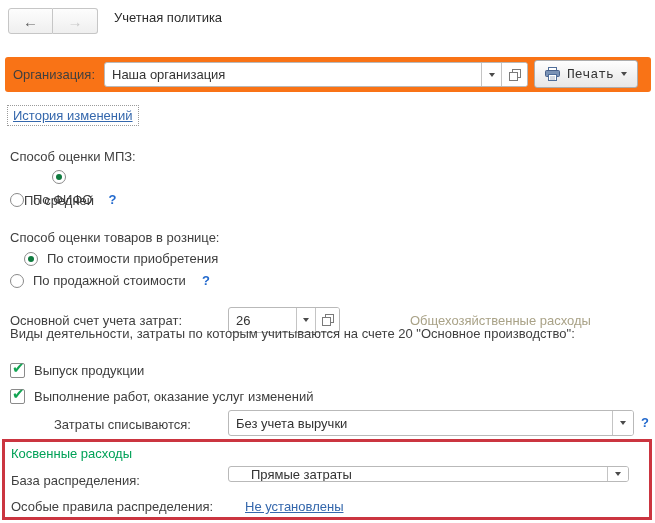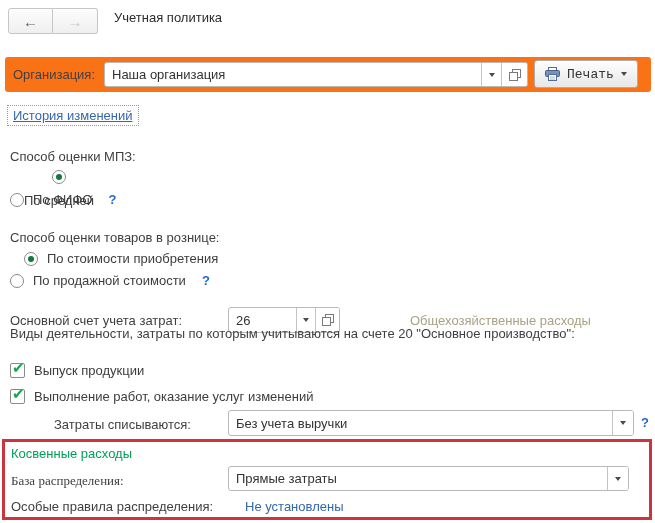--- a/index.html
+++ b/index.html
@@ -69,21 +69,21 @@
     width:15px; height:15px; border:1px solid #8a8a8a; border-radius:2px;
     background:#fff; position:relative; flex:none; cursor:pointer;
   }
   .checkbox .tick {
     position:absolute; left:1px; top:-5px; font-size:15px; font-weight:bold; color:#12a452;
   }
 
   
   .comment-text { position:absolute; color:#a9a287; white-space:nowrap;margin-left:48px; }
   .section-title { position:absolute; color:#00a157; }
-  .blue-link { position:absolute; color:#3467ac; cursor:pointer; white-space:nowrap; }
+  .blue-link { position:absolute; color:#3467ac; text-decoration:underline; cursor:pointer; white-space:nowrap; }
 
   .highlight-box {
     position:absolute; left:2px; top:439px; width:650px; height:81px;
     border:3px solid #cb3540;
   }
 </style>
 </head>
 <body>
 
 <div class="page">
@@ -183,22 +183,22 @@
     <span class="field-value">Без учета выручки</span>
     <span class="fg-btn" style="width:21px;">
       <span class="caret"></span>
     </span>
   </div>
   <span class="help" style="position:absolute; left:641px; top:415px; margin-left:0;">?</span>
 
   <div class="highlight-box"></div>
   <span class="section-title" style="left:11px; top:446px;">Косвенные расходы</span>
 
-  <span class="form-label" style="left:11px; top:473px;font-family:Liberation Serif, serif;">База распределения:</span>
-  <div class="field-group" style="left:228px; top:466px; width:401px; height:25px;">
+  <span class="form-label" style="left:11px; top:473px;">База распределения:</span>
+  <div class="field-group" style="left:228px; top:466px; width:401px; height:16px;padding-left:15px;">
     <span class="field-value">Прямые затраты</span>
     <span class="fg-btn" style="width:21px;">
       <span class="caret"></span>
     </span>
   </div>
 
   <span class="form-label" style="left:11px; top:499px;">Особые правила распределения:</span>
   <span class="blue-link" style="left:245px; top:499px;">Не установлены</span>
 
 </div>

